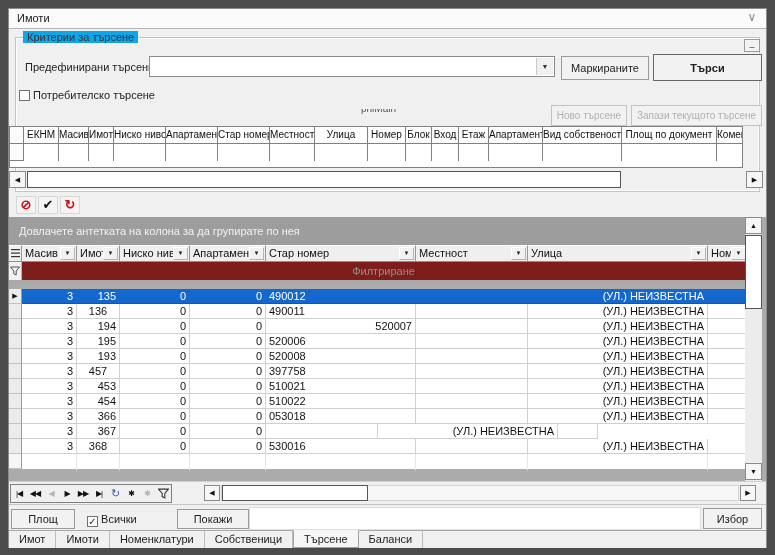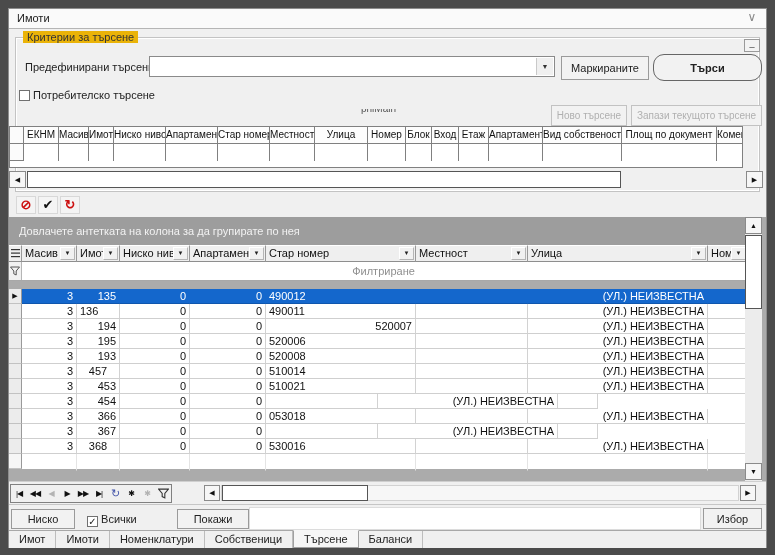--- a/index.html
+++ b/index.html
@@ -9,21 +9,21 @@
   .abs { position:absolute; }
   .window { position:absolute; left:8px; top:8px; width:759px; height:540px;
             background:#f0f0f0; border:1px solid #8d8d8d; }
   .titlebar { position:absolute; left:0; top:0; width:757px; height:20px; background:#fafafa;
               border-bottom:1px solid #b5b5b5; }
   .titlebar .t { position:absolute; left:8px; top:3px; color:#222; }
   .chevron { position:absolute; right:6px; top:1px; width:16px; height:16px; color:#8a8a8a;
              font-size:12px; text-align:center; cursor:default; }
   .fieldset { position:absolute; left:6px; top:28px; width:745px; height:155px;
               border:1px solid #c3c3c3; box-shadow:1px 1px 0 #fff inset, -1px -1px 0 #fff inset; }
-  .fieldset-label { position:absolute; left:14px; top:22px; background:#eab308; padding:0 4px; color:#333; }
+  .fieldset-label { position:absolute; left:14px; top:22px; background:#0ea5e9; padding:0 4px; color:#333; }
   .mini-btn { position:absolute; left:735px; top:30px; width:16px; height:13px; background:#f3f3f3;
               border:1px solid #9a9a9a; font-size:9px; line-height:7px; text-align:center; color:#333; }
   .lbl { color:#222; white-space:nowrap; }
   .btn { background:#f2f2f2; border:1px solid #9a9a9a; text-align:center; color:#222;
          display:flex; align-items:center; justify-content:center; white-space:nowrap; cursor:default; }
   .btn.default { border:1px solid #666; font-weight:bold; }
   .btn.disabled { color:#b0b0b0; border-color:#c2c2c2; }
   .combo { background:#fff; border:1px solid #8a8a8a; }
   .combo .arrow { position:absolute; right:1px; top:1px; bottom:1px; width:17px; background:#f0f0f0;
                   border-left:1px solid #c9c9c9; text-align:center; font-size:7px; line-height:17px; color:#333; }
@@ -53,21 +53,21 @@
               color:#f2f2f2; line-height:28px; padding-left:10px; }
   .ghead { position:absolute; left:0; top:28px; width:736px; height:17px; display:flex; overflow:hidden; }
   .gh-ind { flex:0 0 13px; background:#efefef; border-right:1px solid #999; border-top:1px solid #fff;
             border-bottom:1px solid #8e8e8e; position:relative; }
   .gh-cell { flex:0 0 auto; background:#efefef; border-right:1px solid #999; border-top:1px solid #fff;
              border-bottom:1px solid #8e8e8e; position:relative; padding-left:3px; line-height:15px;
              white-space:nowrap; overflow:hidden; }
   .gh-cell .dd { position:absolute; right:1px; top:1px; width:15px; height:13px; background:#f1f1f1;
                  border:1px solid #b5b5b5; border-top-color:#fff; border-left-color:#fff; font-size:6px;
                  line-height:11px; text-align:center; color:#222; }
-  .frow { position:absolute; left:0; top:45px; width:736px; height:19px; background:#ffffff;
+  .frow { position:absolute; left:0; top:45px; width:736px; height:19px; background:#7f1d1d;
           border-bottom:1px solid #a8a8a8; display:flex; }
   .f-ind { flex:0 0 13px; background:#f1f1f1; border-right:1px solid #b5b5b5; display:flex;
            align-items:center; justify-content:center; }
   .f-text { flex:1; text-align:center; color:#8f8f8f; line-height:18px; }
   .grows { position:absolute; left:0; top:72px; width:736px; }
   .g-row { display:flex; height:15px; background:#fff; }
   .g-ind { flex:0 0 13px; background:#ececec; border-right:1px solid #999; border-bottom:1px solid #c2c2c2;
            font-size:7px; line-height:14px; text-align:center; color:#111; }
   .g-cell { flex:0 0 auto; border-right:1px solid #d2d2d2; border-bottom:1px solid #cfcfcf;
             padding:0 3px; line-height:14px; white-space:nowrap; overflow:hidden; }
@@ -112,21 +112,21 @@
   <div class="fieldset"></div>
   <span class="fieldset-label">Критерии за търсене</span>
   <div class="mini-btn">_</div>
 
   <span class="abs lbl" style="left:16px; top:52px;">Предефинирани търсения:</span>
   <div class="abs combo" style="left:140px; top:47px; width:406px; height:21px;">
     <span></span>
     <span class="arrow">▼</span>
   </div>
   <div class="abs btn" style="left:552px; top:47px; width:88px; height:24px;">Маркираните</div>
-  <div class="abs btn default" style="left:644px; top:45px; width:109px; height:27px;border-radius:11px;">Търси</div>
+  <div class="abs btn default" style="left:644px; top:45px; width:109px; height:27px;">Търси</div>
 
   <label class="abs lbl" style="left:10px; top:80px;">
     <span class="cb-box"></span>
     <span>Потребителско търсене</span>
   </label>
 
   <div class="abs btn disabled" style="left:542px; top:96px; width:76px; height:21px; font-size:10px;">Ново търсене</div>
   <div class="abs btn disabled" style="left:622px; top:96px; width:131px; height:21px; font-size:10px;">Запази текущото търсене</div>
 
   <div class="clip-label">
@@ -227,21 +227,21 @@
           <div class="g-cell" style="width: 70px; flex-basis: 70px; text-align: right;">0</div>
           <div class="g-cell" style="width: 76px; flex-basis: 76px; text-align: right;">0</div>
           <div class="g-cell" style="width: 150px; flex-basis: 150px; text-align: left;">490012</div>
           <div class="g-cell" style="width: 112px; flex-basis: 112px; text-align: left;"></div>
           <div class="g-cell" style="width: 180px; flex-basis: 180px; text-align: right;">(УЛ.) НЕИЗВЕСТНА</div>
           <div class="g-cell" style="width: 40px; flex-basis: 40px; text-align: left;"></div>
         </div>
         <div class="g-row">
           <div class="g-ind"></div>
           <div class="g-cell" style="width: 55px; flex-basis: 55px; text-align: right;">3</div>
-          <div class="g-cell" style="width: 43px; flex-basis: 43px; text-align: left;">136</div>
+          <div class="g-cell" style="width: 43px; flex-basis: 43px; text-align: center;">136</div>
           <div class="g-cell" style="width: 70px; flex-basis: 70px; text-align: right;">0</div>
           <div class="g-cell" style="width: 76px; flex-basis: 76px; text-align: right;">0</div>
           <div class="g-cell" style="width: 150px; flex-basis: 150px; text-align: left;">490011</div>
           <div class="g-cell" style="width: 112px; flex-basis: 112px; text-align: left;"></div>
           <div class="g-cell" style="width: 180px; flex-basis: 180px; text-align: right;">(УЛ.) НЕИЗВЕСТНА</div>
           <div class="g-cell" style="width: 40px; flex-basis: 40px; text-align: left;"></div>
         </div>
         <div class="g-row">
           <div class="g-ind"></div>
           <div class="g-cell" style="width: 55px; flex-basis: 55px; text-align: right;">3</div>
@@ -274,21 +274,21 @@
           <div class="g-cell" style="width: 112px; flex-basis: 112px; text-align: left;"></div>
           <div class="g-cell" style="width: 180px; flex-basis: 180px; text-align: right;">(УЛ.) НЕИЗВЕСТНА</div>
           <div class="g-cell" style="width: 40px; flex-basis: 40px; text-align: left;"></div>
         </div>
         <div class="g-row">
           <div class="g-ind"></div>
           <div class="g-cell" style="width: 55px; flex-basis: 55px; text-align: right;">3</div>
           <div class="g-cell" style="width: 43px; flex-basis: 43px; text-align: center;">457</div>
           <div class="g-cell" style="width: 70px; flex-basis: 70px; text-align: right;">0</div>
           <div class="g-cell" style="width: 76px; flex-basis: 76px; text-align: right;">0</div>
-          <div class="g-cell" style="width: 150px; flex-basis: 150px; text-align: left;">510014</div>
+          <div class="g-cell" style="width: 150px; flex-basis: 150px; text-align: left;">397758</div>
           <div class="g-cell" style="width: 112px; flex-basis: 112px; text-align: left;"></div>
           <div class="g-cell" style="width: 180px; flex-basis: 180px; text-align: right;">(УЛ.) НЕИЗВЕСТНА</div>
           <div class="g-cell" style="width: 40px; flex-basis: 40px; text-align: left;"></div>
         </div>
         <div class="g-row">
           <div class="g-ind"></div>
           <div class="g-cell" style="width: 55px; flex-basis: 55px; text-align: right;">3</div>
           <div class="g-cell" style="width: 43px; flex-basis: 43px; text-align: right;">453</div>
           <div class="g-cell" style="width: 70px; flex-basis: 70px; text-align: right;">0</div>
           <div class="g-cell" style="width: 76px; flex-basis: 76px; text-align: right;">0</div>
@@ -296,20 +296,21 @@
           <div class="g-cell" style="width: 112px; flex-basis: 112px; text-align: left;"></div>
           <div class="g-cell" style="width: 180px; flex-basis: 180px; text-align: right;">(УЛ.) НЕИЗВЕСТНА</div>
           <div class="g-cell" style="width: 40px; flex-basis: 40px; text-align: left;"></div>
         </div>
         <div class="g-row">
           <div class="g-ind"></div>
           <div class="g-cell" style="width: 55px; flex-basis: 55px; text-align: right;">3</div>
           <div class="g-cell" style="width: 43px; flex-basis: 43px; text-align: right;">454</div>
           <div class="g-cell" style="width: 70px; flex-basis: 70px; text-align: right;">0</div>
           <div class="g-cell" style="width: 76px; flex-basis: 76px; text-align: right;">0</div>
+          <div class="g-cell" style="width: 150px; flex-basis: 150px; text-align: left;">510022</div>
           <div class="g-cell" style="width: 112px; flex-basis: 112px; text-align: left;"></div>
           <div class="g-cell" style="width: 180px; flex-basis: 180px; text-align: right;">(УЛ.) НЕИЗВЕСТНА</div>
           <div class="g-cell" style="width: 40px; flex-basis: 40px; text-align: left;"></div>
         </div>
         <div class="g-row">
           <div class="g-ind"></div>
           <div class="g-cell" style="width: 55px; flex-basis: 55px; text-align: right;">3</div>
           <div class="g-cell" style="width: 43px; flex-basis: 43px; text-align: right;">366</div>
           <div class="g-cell" style="width: 70px; flex-basis: 70px; text-align: right;">0</div>
           <div class="g-cell" style="width: 76px; flex-basis: 76px; text-align: right;">0</div>
@@ -376,21 +377,21 @@
           </svg>
         </div>
       </div>
     <div class="sb-btn abs" style="left:195px; top:3px; width:16px; height:16px;">◀</div>
     <div class="sb-track abs" style="left:212px; top:3px; width:518px; height:16px;"></div>
     <div class="sb-thumb abs" style="left:213px; top:3px; width:146px; height:16px;"></div>
     <div class="sb-btn abs" style="left:731px; top:3px; width:16px; height:16px;">▶</div>
   </div>
 
   <div class="footer">
-    <div class="btn abs" style="left:2px; top:4px; width:64px; height:20px;">Ниско</div>
+    <div class="btn abs" style="left:2px; top:4px; width:64px; height:20px;">Площ</div>
     <label class="abs lbl" style="left:78px; top:8px;">
       <span class="cb-box">✓</span>
       <span>Всички</span>
     </label>
     <div class="btn abs" style="left:168px; top:4px; width:72px; height:20px;">Покажи</div>
     <div class="white-strip"></div>
     <div class="btn abs" style="left:694px; top:3px; width:59px; height:21px;">Избор</div>
   </div>
 
   <div class="tabbar">

